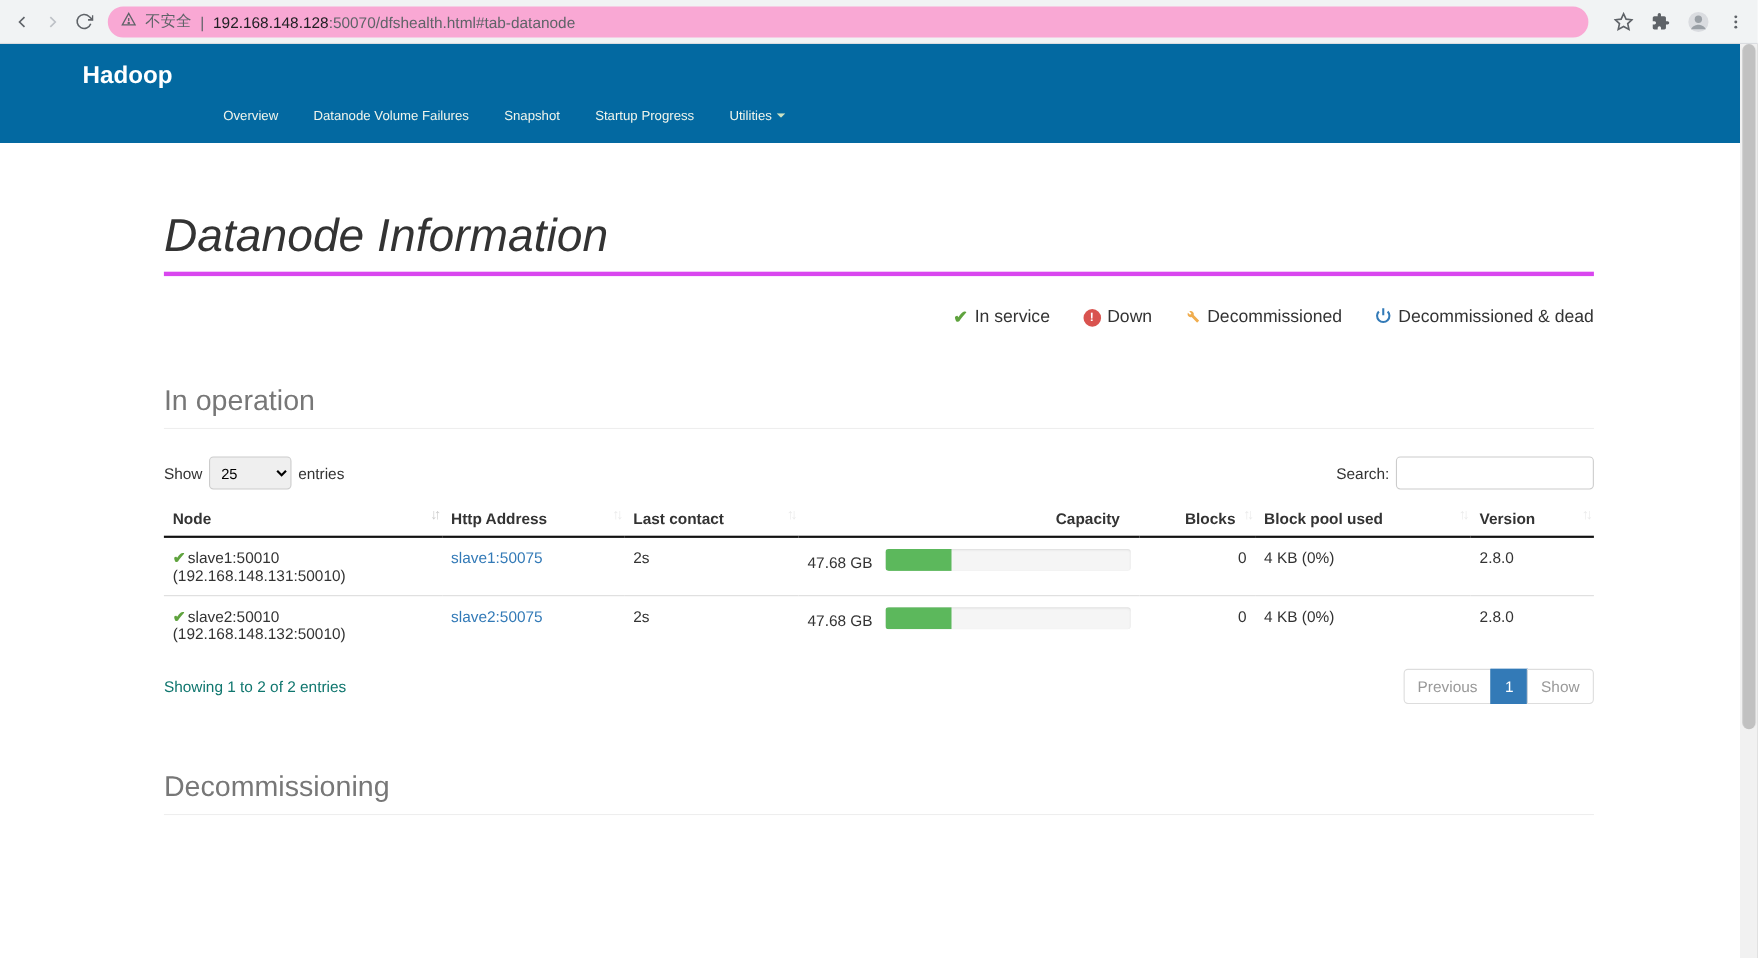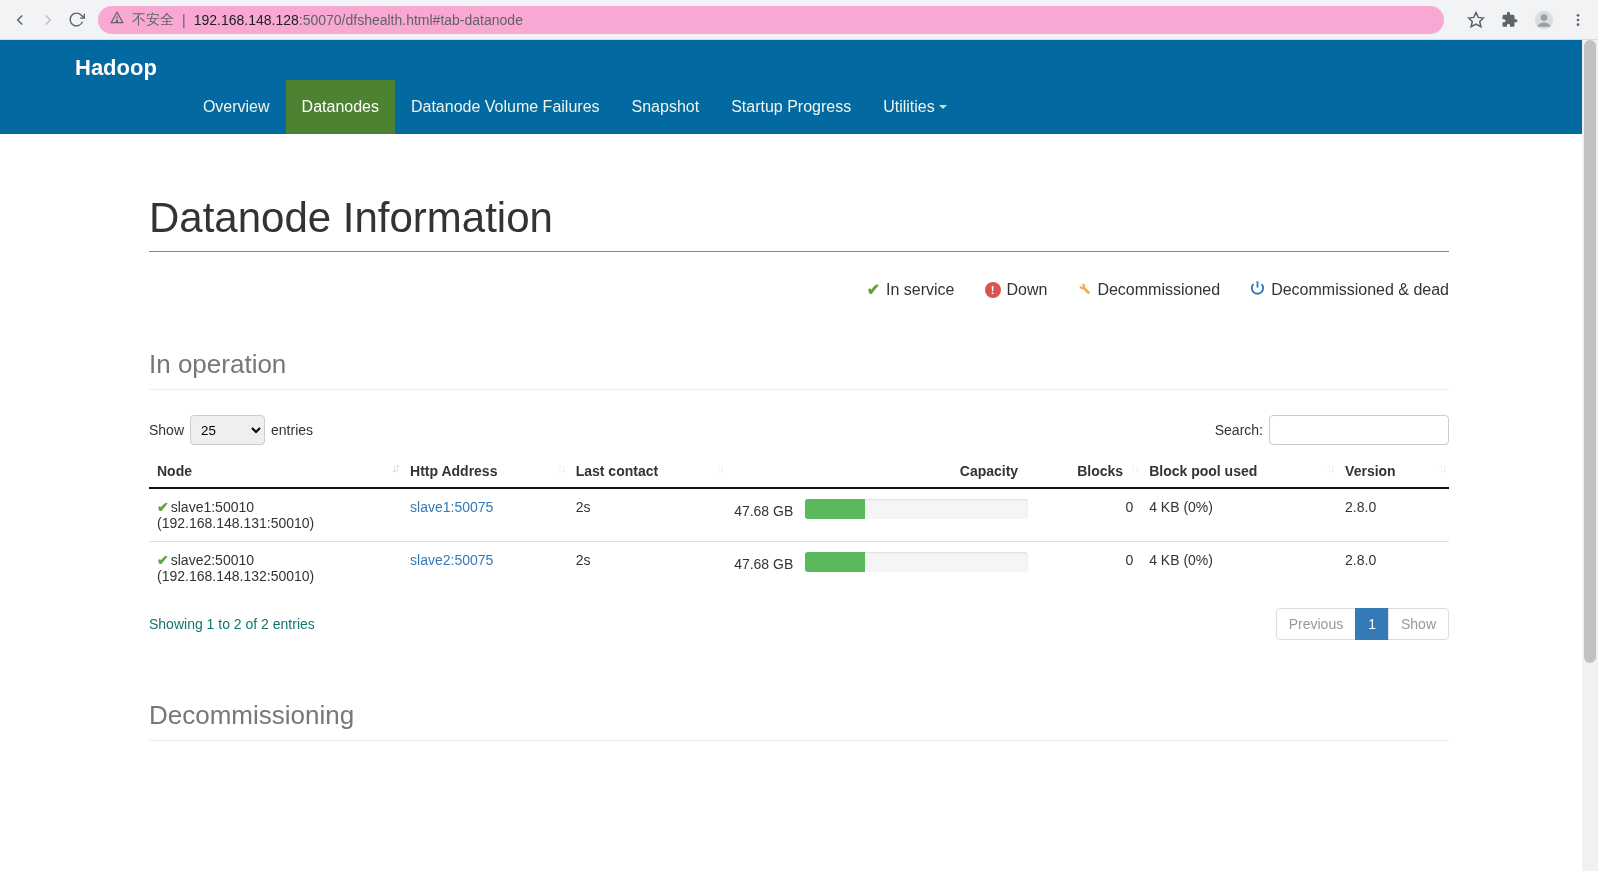--- a/index.html
+++ b/index.html
@@ -14,29 +14,29 @@
     .url-text { font-size: 14px; color: #202124; }
     .url-text .host { color: #202124; }
     .url-text .path { color: #5f6368; }
     .chrome-right { display: flex; gap: 14px; align-items: center; margin-left: 10px; }
     
     
     .navbar { background: #0369a1; min-height: 50px; display: flex; align-items: stretch; padding-left: 75px; }
     .navbar-brand { color: #fff; font-size: 22px; font-weight: bold; padding: 15px 15px 15px 0; margin-right: 15px; }
     .navbar-nav { display: flex; list-style: none; }
     .navbar-nav li { display: flex; }
-    .navbar-nav a { color: #f0f5ec; padding: 18px 16px; text-decoration: none; font-size: 16px; display: flex; align-items: center; margin-top: 40px; }
+    .navbar-nav a { color: #f0f5ec; padding: 18px 16px; text-decoration: none; font-size: 12px; display: flex; align-items: center; margin-top: 40px; }
     .navbar-nav li.active a { background: #4c8232; color: #fff; }
     .dropdown-caret { display: inline-block; width: 0; height: 0; margin-left: 4px; vertical-align: middle; border-top: 4px dashed #cde2c2; border-right: 4px solid transparent; border-left: 4px solid transparent; }
     
     
     .container { max-width: 1330px; margin: 0 auto; padding: 0 15px; }
     
     
-    .page-header { padding: 40px 0 9px; margin: 20px 0 20px; border-bottom: 1px solid #d946ef; }
+    .page-header { padding: 40px 0 9px; margin: 20px 0 20px; border-bottom: 4px solid #d946ef; font-style: italic; }
     .page-header h1 { font-size: 42px; font-weight: 500; color: #333; }
     
     
     .legend { text-align: right; padding: 8px 0 30px; font-size: 16px; display: flex; justify-content: flex-end; gap: 30px; }
     .legend-item { display: inline-flex; align-items: center; gap: 6px; }
     .icon-check { color: #5fa33e; font-weight: bold; }
     .icon-down { background: #d9534f; color: #fff; border-radius: 50%; width: 16px; height: 16px; display: inline-flex; align-items: center; justify-content: center; font-size: 11px; font-weight: bold; }
     .icon-wrench { color: #f0ad4e; }
     .icon-power { color: #337ab7; font-weight: bold; }
     
@@ -144,23 +144,20 @@
         </svg>
     </span>
   </div>
 </div>
 
 <div class="navbar">
   <div class="navbar-brand">Hadoop</div>
   <ul class="navbar-nav" id="navbar-nav">
       <li>
         <a>Overview</a>
-      </li>
-      <li class="active">
-        <a>Datanodes</a>
       </li>
       <li>
         <a>Datanode Volume Failures</a>
       </li>
       <li>
         <a>Snapshot</a>
       </li>
       <li>
         <a>Startup Progress</a>
       </li>

